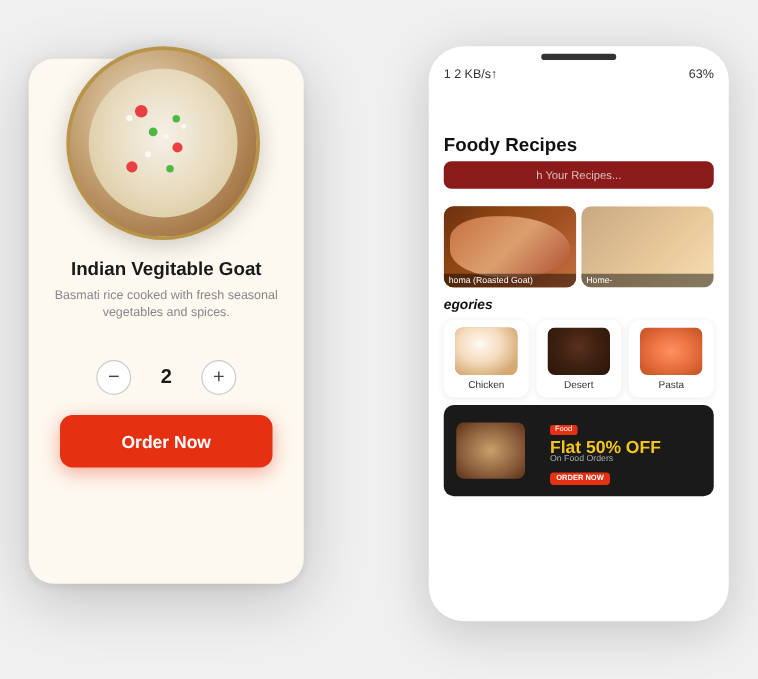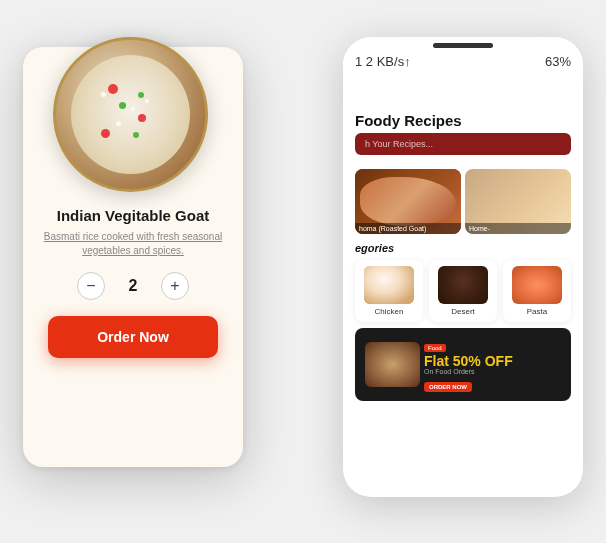--- a/index.html
+++ b/index.html
@@ -34,21 +34,21 @@
       overflow: hidden;
       z-index: 1;
     }
 
     .phone-back-status {
       background: #fff;
       padding: 6px 12px 2px;
       display: flex;
       justify-content: space-between;
       align-items: center;
-      font-size: 13px;
+      font-size: 10px;
       color: #333;
     }
 
     .phone-back-header {
       background: #fff;
       padding: 4px 12px 8px;
       margin-top: 37px;
     }
 
     .phone-back-header .app-title {
@@ -57,20 +57,21 @@
       color: #111;
     }
 
     .search-bar {
       background: #8b1a1a;
       border-radius: 6px;
       padding: 6px 10px;
       margin: 4px 0 6px;
       color: rgba(255,255,255,0.7);
       font-size: 9px;
+      text-align: center;
     }
 
     .featured-banner {
       display: flex;
       gap: 4px;
       padding: 0 12px 8px;
     }
 
     .banner-item {
       flex: 1;
@@ -162,21 +163,21 @@
       font-weight: 500;
     }
 
     .promo-banner {
       margin: 6px 12px 0;
       background: #1a1a1a;
       border-radius: 8px;
       padding: 8px 10px;
       display: flex;
       align-items: center;
-      gap: 4px;
+      gap: 20px;
       overflow: hidden;
       position: relative;
     }
 
     .promo-food-img {
       width: 55px;
       height: 45px;
       border-radius: 6px;
       background: radial-gradient(ellipse at 50% 50%, #c8a06a 0%, #8b5e3c 60%, #5a3015 100%);
       flex-shrink: 0;
@@ -277,22 +278,21 @@
       font-size: 15px;
       font-weight: 700;
       color: #1a1a1a;
       margin-bottom: 6px;
     }
 
     .dish-desc {
       font-size: 10px;
       color: #888;
       line-height: 1.4;
-      margin-bottom: 14px;
-      text-decoration: underline;
+      margin-bottom: 30px;
     }
 
     .quantity-control {
       display: flex;
       align-items: center;
       gap: 18px;
       margin-bottom: 16px;
     }
 
     .qty-btn {

